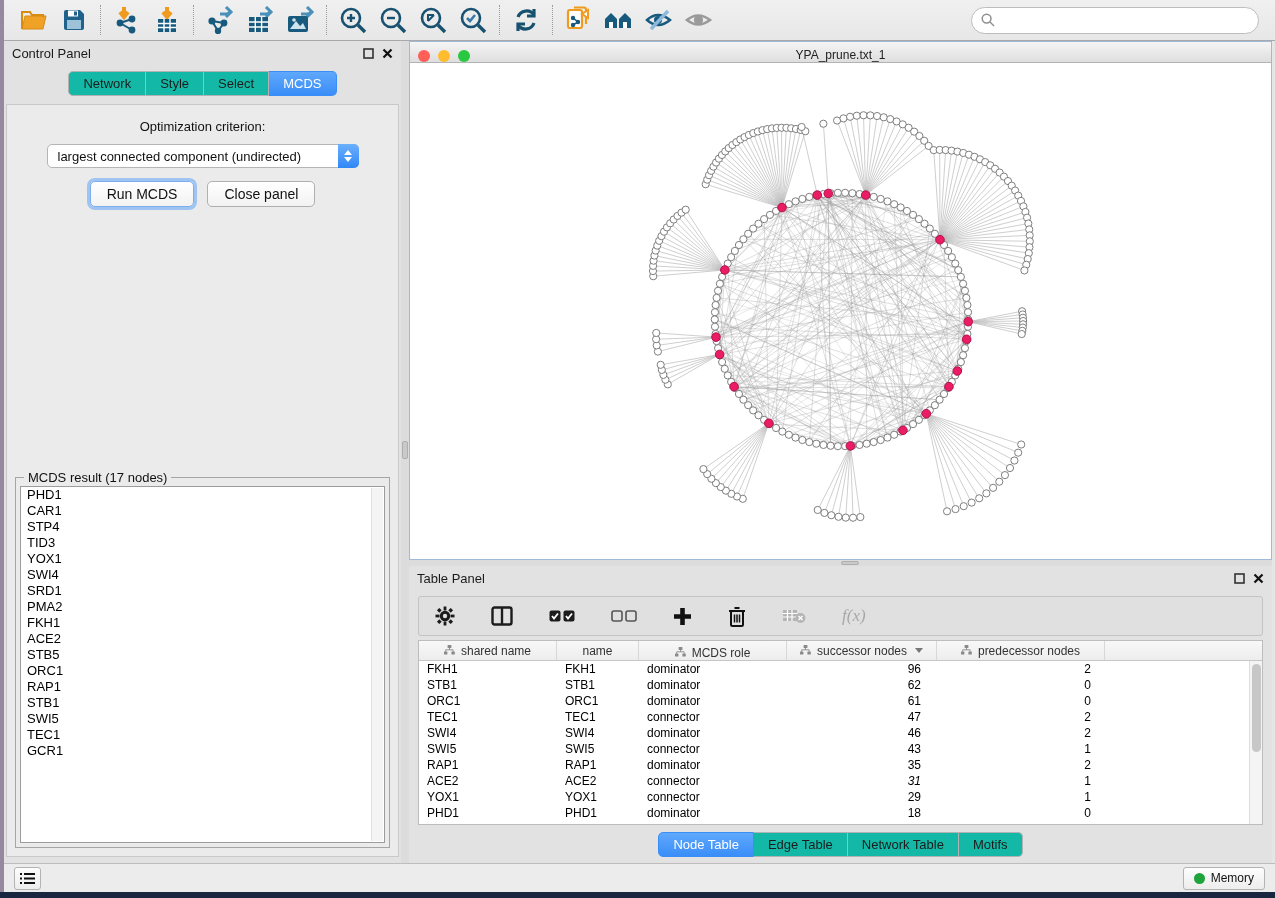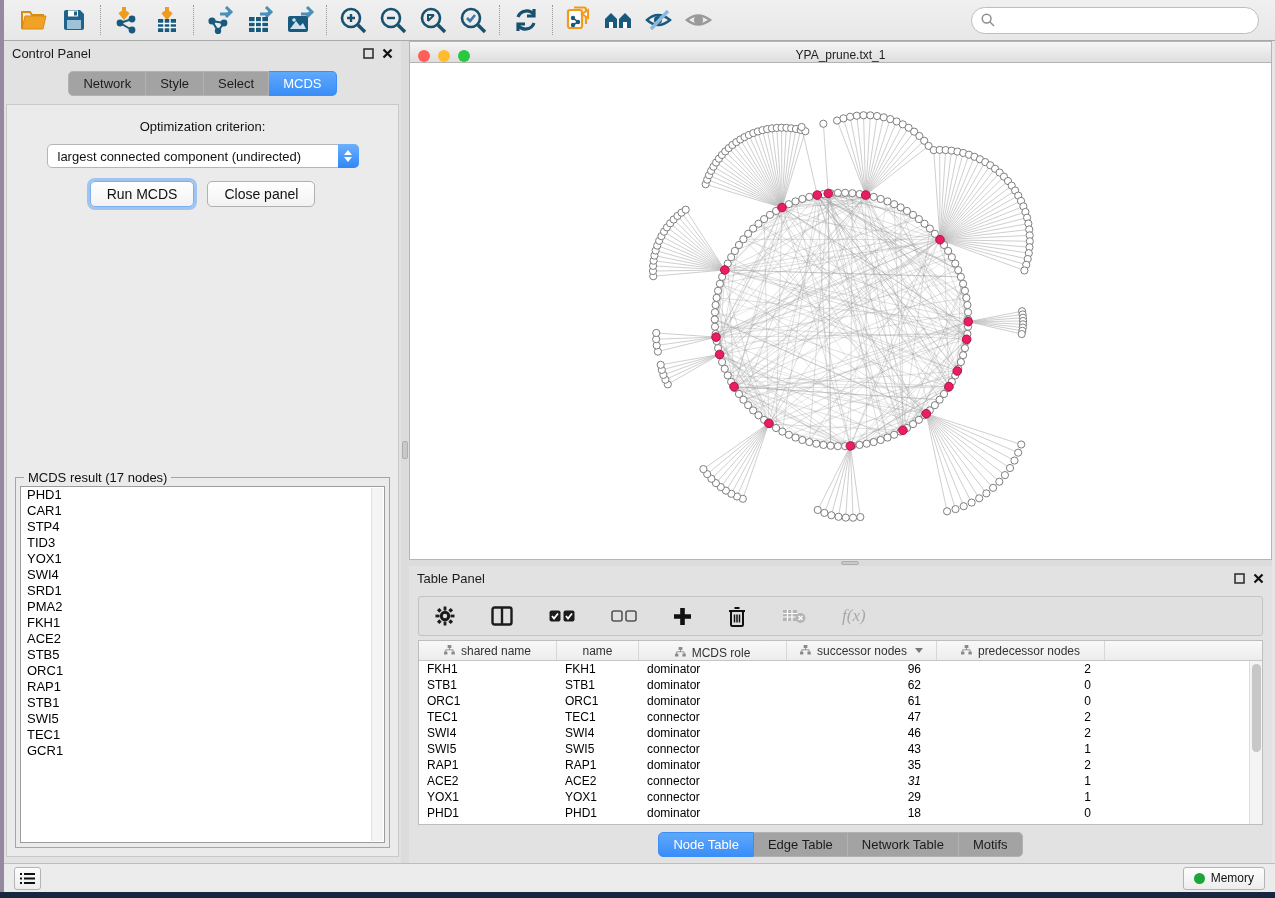--- a/index.html
+++ b/index.html
@@ -19,21 +19,21 @@
   .main{flex:1;display:flex;min-height:0}
   .vsplit{width:8px;background:#dcdcdc;position:relative;flex:0 0 auto}
   .vsplit .grip{position:absolute;top:400px;left:1px;width:6px;height:18px;background:#c9c9c9;border:1px solid #aeaeae;border-radius:2px}
   
   .cpanel{width:397px;flex:0 0 auto;background:#e2e2e2;display:flex;flex-direction:column;padding:0 0}
   .panel-header{height:24px;display:flex;align-items:center;padding:0 8px;flex:0 0 auto}
   .panel-title{font-size:13px;color:#1b1b1b}
   .ph-icons{margin-left:auto;display:flex;align-items:center;gap:8px}
   .tabs-row{display:flex;justify-content:center;margin:6px 0 0 0;flex:0 0 auto}
   .seg{display:flex}
-  .seg .tab{background:#a3a3a3;border:1px solid #b2b2b2;border-left:none;padding:4px 14px;font-size:13px;color:#1c1c1c}
+  .seg .tab{background:#14b8a6;border:1px solid #b2b2b2;border-left:none;padding:4px 14px;font-size:13px;color:#1c1c1c}
   .seg .tab:first-child{border-left:1px solid #b2b2b2;border-radius:5px 0 0 5px}
   .seg .tab:last-child{border-radius:0 5px 5px 0}
   .seg .tab.sel{background:linear-gradient(#5fa8fc,#3a8ef8);border-color:#3a8ef8;color:#fff}
   .cpanel-body{flex:1;background:#ebebeb;border:1px solid #c9c9c9;margin:8px 2px 6px 2px;padding-top:14px;display:flex;flex-direction:column;min-height:0}
   .opt-label{text-align:center;font-size:13px;color:#111;margin-bottom:10px}
   .dropdown{margin:0 auto;width:312px;height:24px;background:#fff;border:1px solid #b5b5b5;border-radius:5px;display:flex;align-items:center}
   .dropdown .dval{flex:1;font-size:13px;color:#111;padding-left:10px;white-space:nowrap}
   .dropdown .stepper{width:21px;height:24px;margin:-1px -1px -1px 0;background:linear-gradient(#6cb0fd,#2f87f6);border-radius:0 5px 5px 0;display:flex;flex-direction:column;align-items:center;justify-content:center;gap:2px}
   .chev-up{width:0;height:0;border-left:4px solid transparent;border-right:4px solid transparent;border-bottom:5px solid #fff}
   .chev-dn{width:0;height:0;border-left:4px solid transparent;border-right:4px solid transparent;border-top:5px solid #fff}

